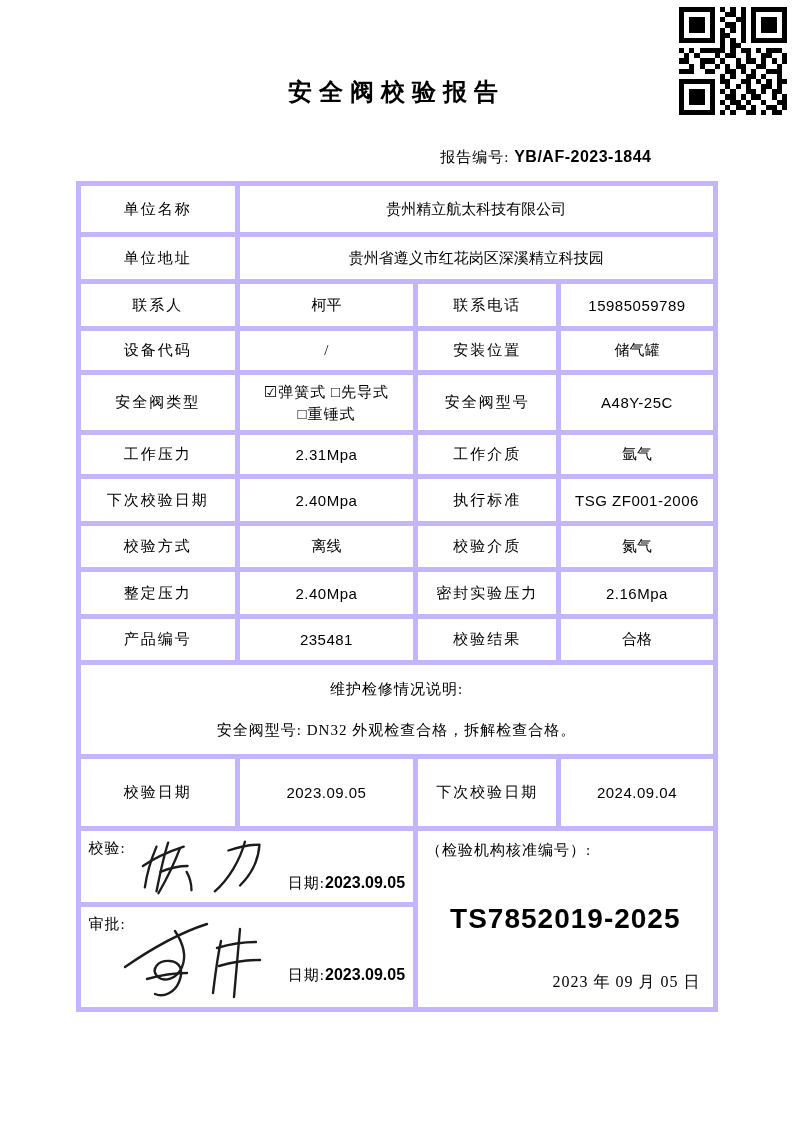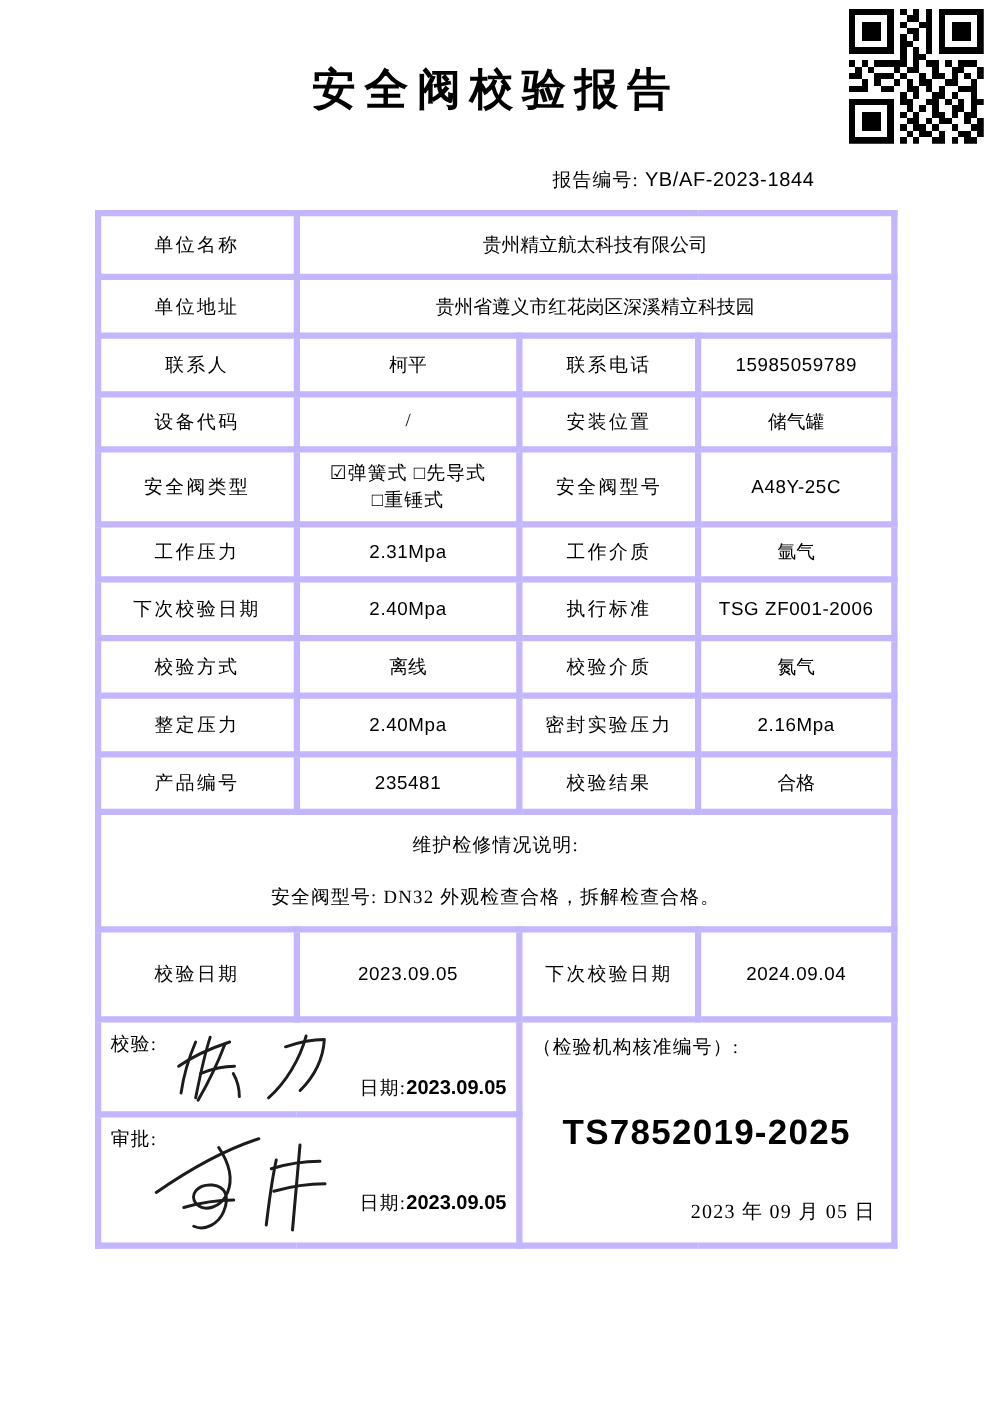--- a/index.html
+++ b/index.html
@@ -15,36 +15,36 @@
     overflow: hidden;
   }
   .qr {
     position: absolute;
     top: 7px;
     right: 6px;
     width: 108px;
     height: 108px;
   }
   .title {
-    padding-top: 48px;
+    padding-top: 76px;
     text-align: center;
-    font-size: 35px;
+    font-size: 24px;
     font-weight: bold;
     letter-spacing: 7px;
     font-family: "Liberation Serif", serif;
   }
   .report-line {
     width: 642px;
     margin: 40px auto 14px auto;
     text-align: right;
     padding-right: 66px;
     font-size: 15px;
     letter-spacing: 1px;
   }
-  .report-line .num { font-family: "Liberation Sans", sans-serif; font-weight: normal; letter-spacing: 0.5px; }
+  .report-line .num { font-family: "Liberation Sans", sans-serif; font-weight: bold; letter-spacing: 0.5px; }
   table.report {
     width: 642px;
     margin: 0 auto;
     border-collapse: collapse;
     table-layout: fixed;
     border: 2px solid #000;
   }
   table.report td, table.report th {
     border: 5px solid #c4b5fd;
     text-align: center;

